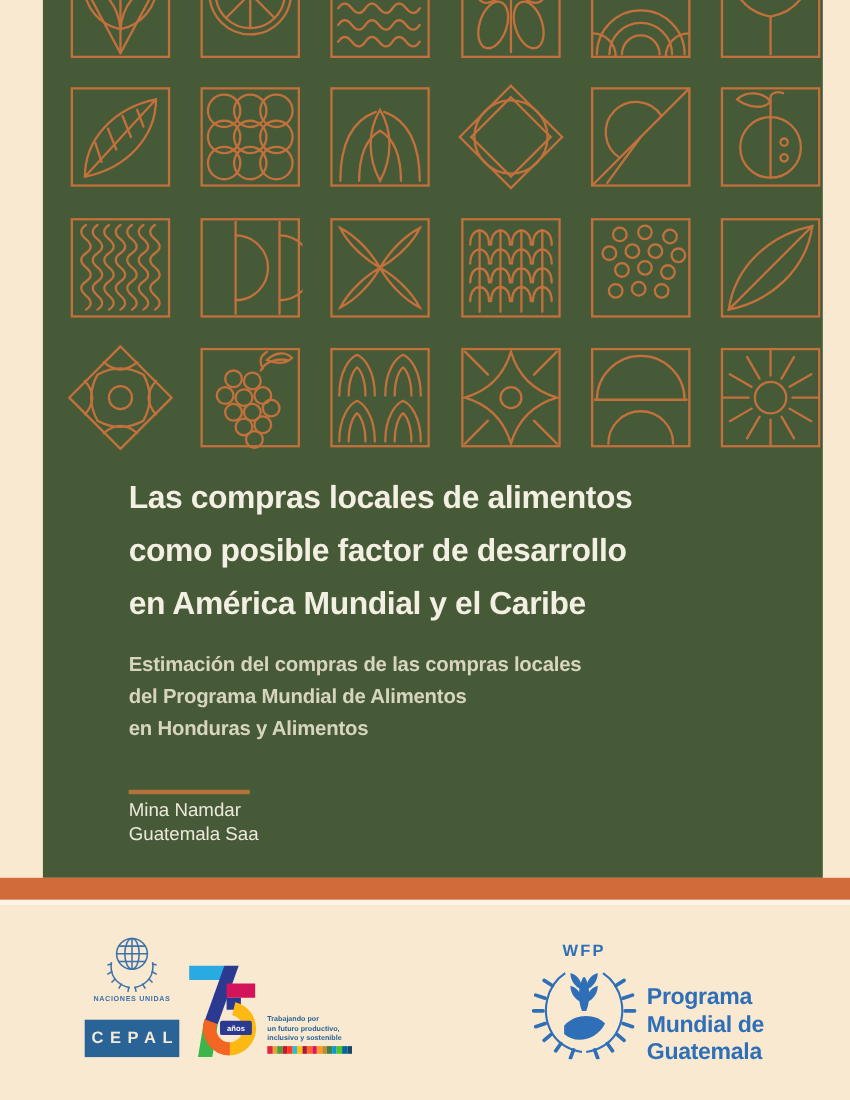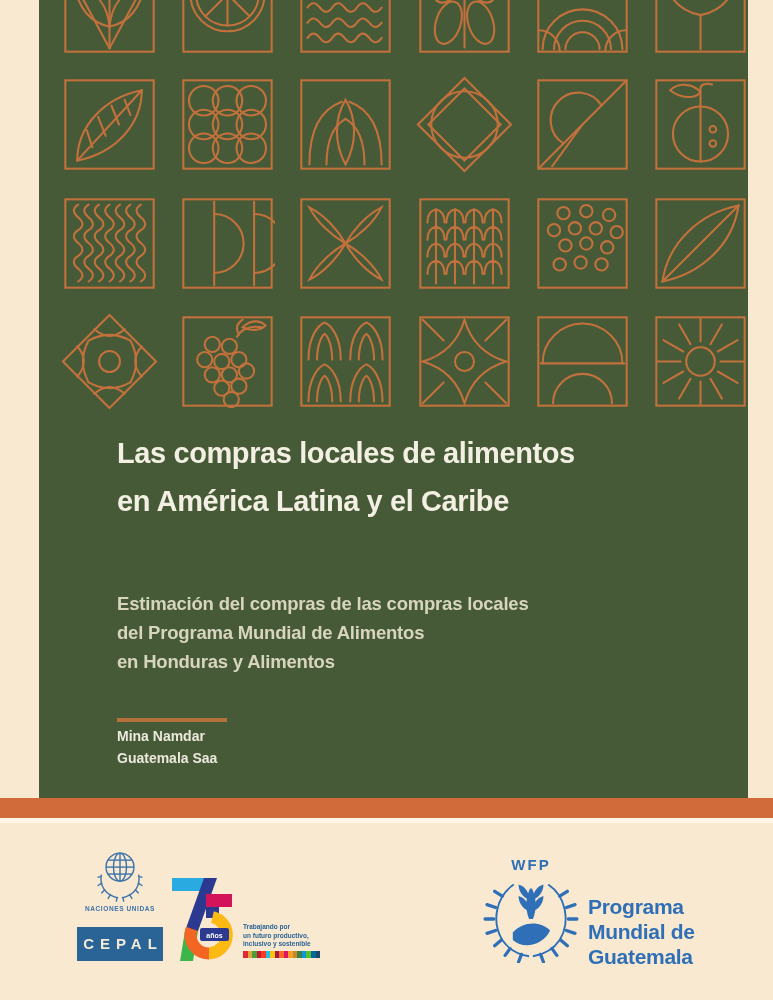--- a/index.html
+++ b/index.html
@@ -13,21 +13,21 @@
   .tile{position:absolute;width:95px;height:95px;}
   .tile svg{display:block;width:100%;height:100%;}
   .tile svg.dm{overflow:visible;}
 
   .title{position:absolute;left:78px;top:429px;margin:0;font-size:29px;line-height:48px;
          font-weight:bold;letter-spacing:-0.4px;color:var(--title-white,#f3f0e3);}
   .title div{white-space:nowrap;}
   .subtitle{position:absolute;left:78px;top:589px;font-size:18.5px;line-height:29px;
          font-weight:bold;letter-spacing:-0.2px;color:var(--subtitle-cream,#d8d5bf);}
   .author-rule{position:absolute;left:78px;top:718px;width:110px;height:3.5px;background:#b5713a;}
-  .authors{position:absolute;left:78px;top:726px;font-size:14px;line-height:21.5px;font-weight:700;color:#ece9dc;}
+  .authors{position:absolute;left:78px;top:726px;font-size:17px;line-height:21.5px;font-weight:400;color:#ece9dc;}
 
   .band{position:absolute;left:0;top:798px;width:773px;height:20px;background:var(--band-orange,#d26b3a);}
   .band-light{position:absolute;left:0;top:818px;width:773px;height:5px;background:#fcf5e5;}
   .cream-section{position:absolute;left:0;top:823px;width:773px;height:177px;background:var(--cream,#f8e9d0);}
 
   .un-emblem{position:absolute;left:92px;top:25px;width:56px;height:55px;}
   .un-caption{position:absolute;left:68px;top:82px;width:104px;text-align:center;font-size:6.5px;
               font-weight:bold;letter-spacing:0.6px;color:var(--un-blue,#3d72aa);}
   .cepal-box{position:absolute;left:77px;top:104px;width:86px;height:34px;background:var(--cepal-blue,#2a6396);
              color:#f3ead8;font-size:15px;font-weight:bold;letter-spacing:6px;line-height:33px;
@@ -384,21 +384,22 @@
               <path d="M90,50 C78,42 62,42 52,50 C62,58 78,58 90,50 Z"></path>
               <path d="M10,50 C22,42 38,42 48,50 C38,58 22,58 10,50 Z"></path>
               <circle cx="50" cy="50" r="5"></circle>
             </g>
           </svg>
         </div>
       </div>
 
     <h1 class="title">
       <div>Las compras locales de alimentos</div>
-      <div>en América Latina y el Caribe</div>
+      <div>como posible factor de desarrollo</div>
+      <div>en América Mundial y el Caribe</div>
     </h1>
 
     <div class="subtitle">
       <div>Estimación del compras de las compras locales</div>
       <div>del Programa Mundial de Alimentos</div>
       <div>en Honduras y Alimentos</div>
     </div>
 
     <div class="author-rule"></div>
     <div class="authors">

